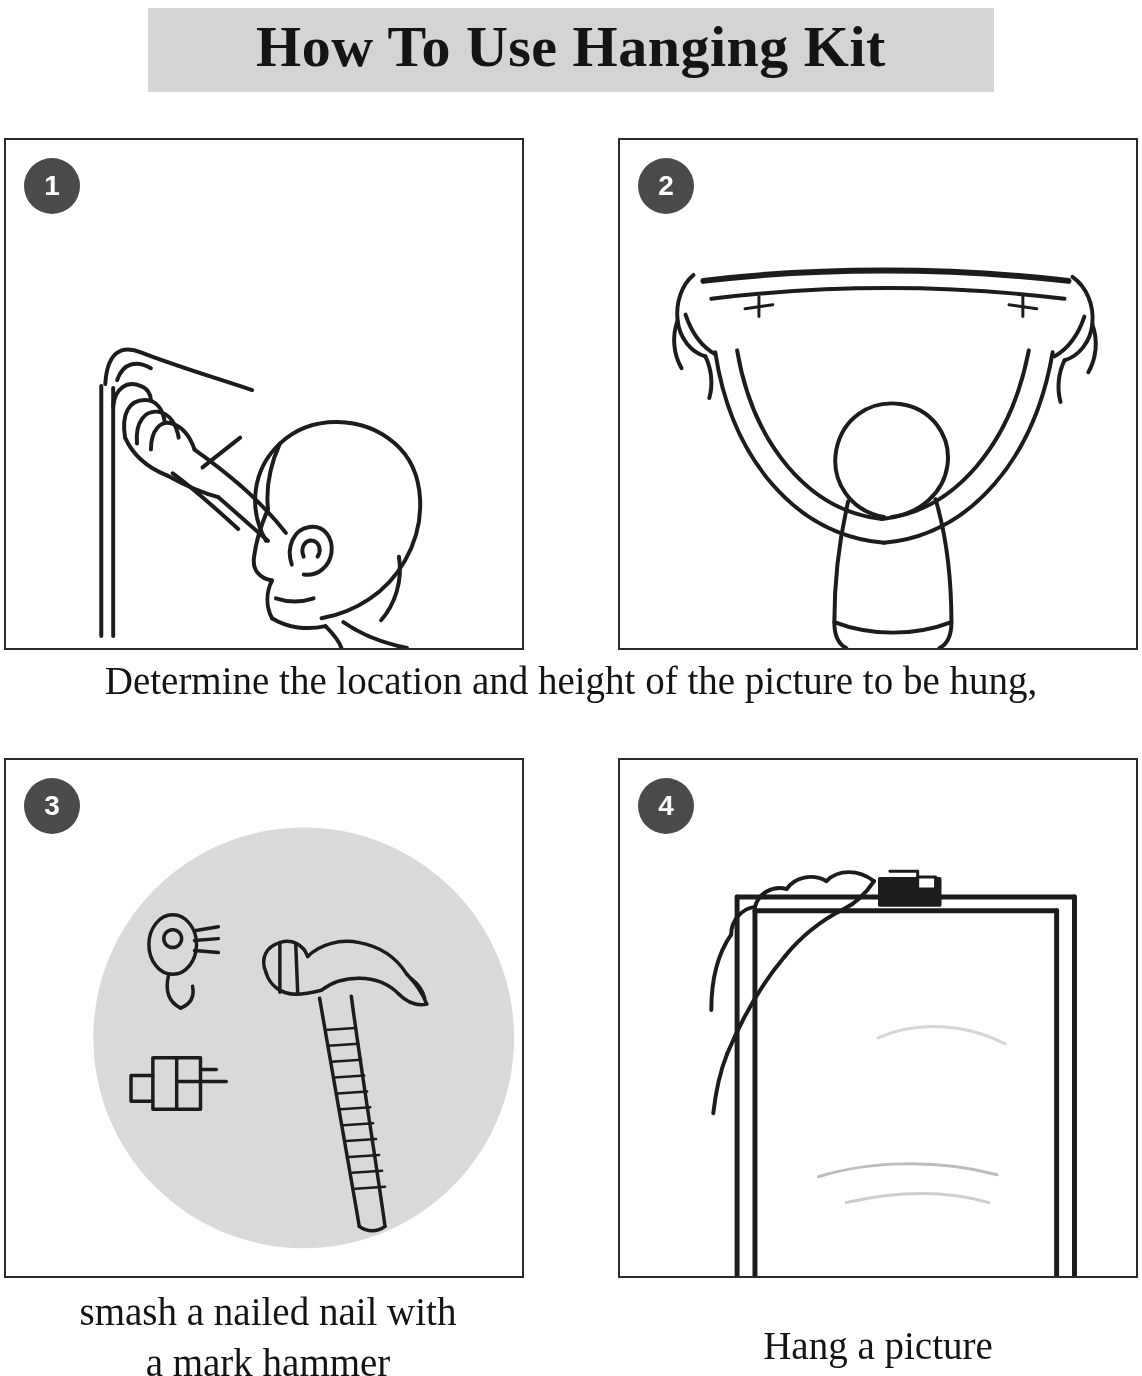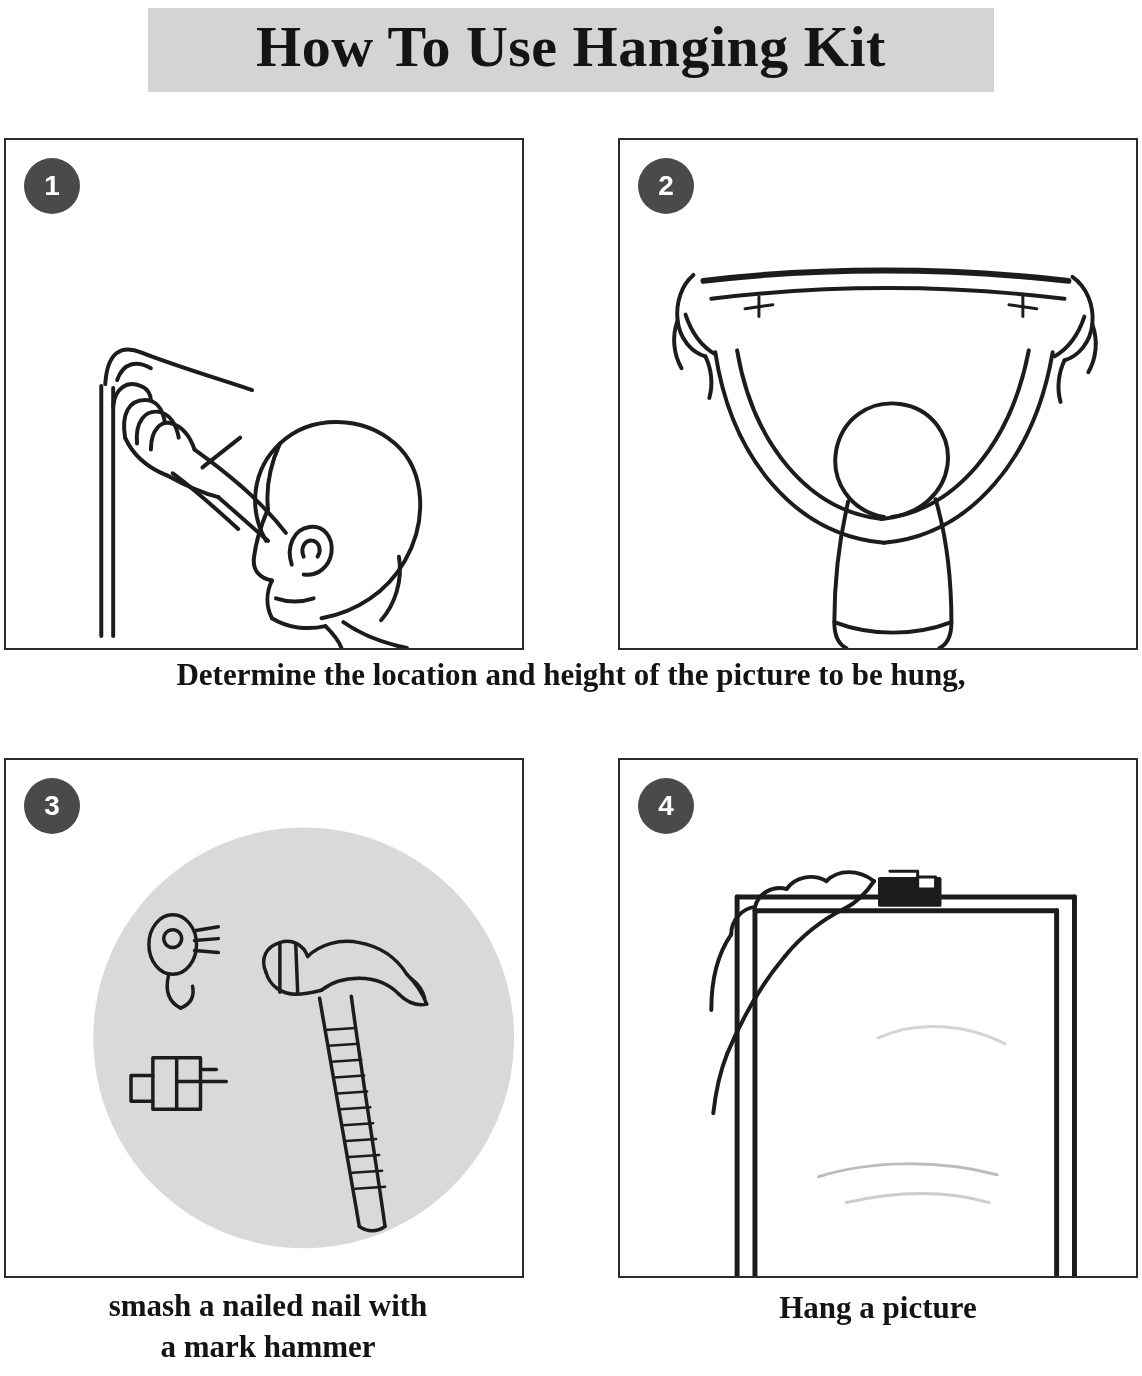--- a/index.html
+++ b/index.html
@@ -83,38 +83,38 @@
     left: 0;
     top: 0;
     width: 100%;
     height: 100%;
   }
 
   
   .caption {
     position: absolute;
     text-align: center;
-    font-size: 31px;
-    font-weight: bold;
+    font-size: 39px;
+    font-weight: normal;
     line-height: 1.32;
     color: #141414;
   }
   #caption-top {
     left: 40px;
     top: 655px;
     width: 1062px;
   }
   #caption-3 {
     left: 8px;
     top: 1286px;
     width: 520px;
   }
   #caption-4 {
     left: 618px;
-    top: 1288px;
+    top: 1320px;
     width: 520px;
     text-align: center;
   }
 </style>
 </head>
 <body>
 
 <div class="page">
 
   <div class="title-band"></div>

